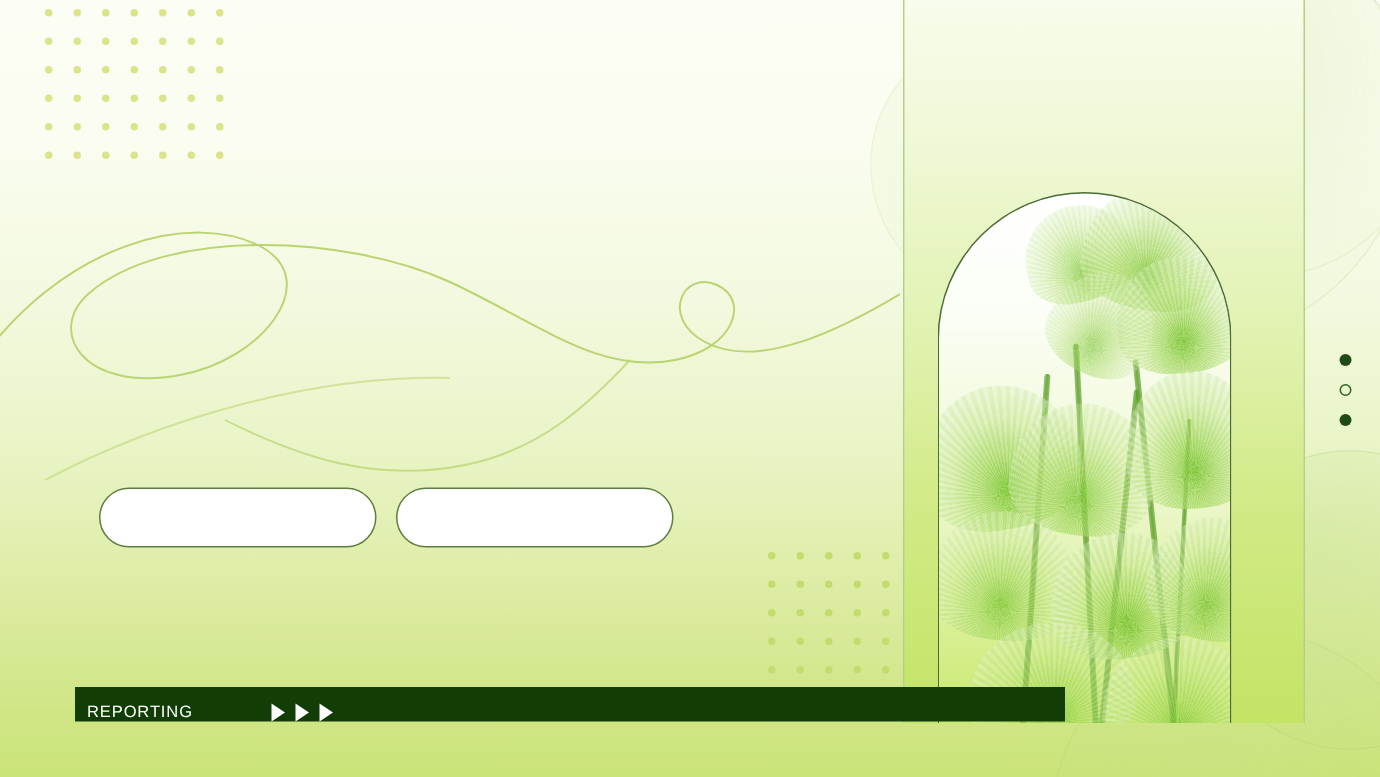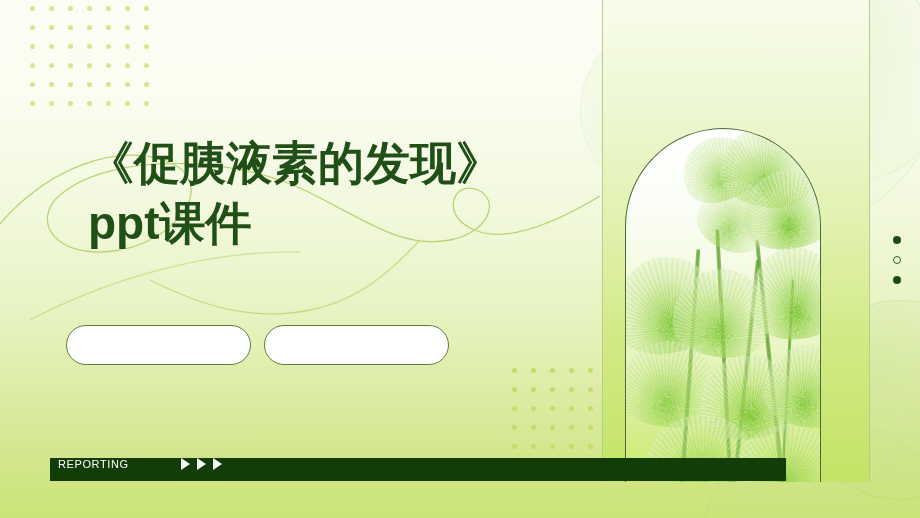--- a/index.html
+++ b/index.html
@@ -134,23 +134,23 @@
   }
   #dots-indicator i {
     display:block; width:8px; height:8px; border-radius:50%;
   }
   #dots-indicator i.filled { background:#1f4a16; }
   #dots-indicator i.hollow { background:transparent; border:1.6px solid #2d6520; }
 
   
   #reportbar {
     position:absolute;
-    left:50px; top:458px; width:736px; height:23px;
+    left:50px; top:458px; width:660px; height:23px;
     background:#123d06;
-    display:flex; align-items:flex-start;
+    display:flex; align-items:flex-end;
   }
   #reportbar .label {
     color:#ffffff;
     font-size:11px;
     letter-spacing:0.6px;
     margin-left:8px;
   }
   #reportbar .arrows {
     margin-left:52px;
     display:flex; gap:7px; align-items:center;
@@ -220,22 +220,20 @@
 
   <svg id="swirl" viewBox="0 0 600 220">
     <path d="M -20 150 C 40 60, 130 40, 175 65 C 215 88, 175 140, 120 150
              C 55 162, 30 120, 60 95 C 110 52, 230 56, 300 88
              C 360 116, 400 150, 450 140 C 490 132, 500 100, 478 90
              C 455 80, 440 112, 470 128 C 505 147, 560 120, 600 96"></path>
     <path d="M 150 180 C 200 205, 250 222, 310 210 C 360 200, 392 170, 420 140" opacity="0.75"></path>
     <path d="M 30 220 C 110 178, 210 150, 300 152" opacity="0.55"></path>
   </svg>
 
-  <div id="title">《促胰液素的发现》
-ppt课件</div>
 
   <div class="pill" id="pill-1"></div>
   <div class="pill" id="pill-2"></div>
 
   <div class="dotgrid" id="dots-bottom">
       <span style="left: 0px; top: 0px; background: rgb(195, 220, 109);"></span>
       <span style="left: 19px; top: 0px; background: rgb(195, 220, 109);"></span>
       <span style="left: 38px; top: 0px; background: rgb(195, 220, 109);"></span>
       <span style="left: 57px; top: 0px; background: rgb(195, 220, 109);"></span>
       <span style="left: 76px; top: 0px; background: rgb(195, 220, 109);"></span>

